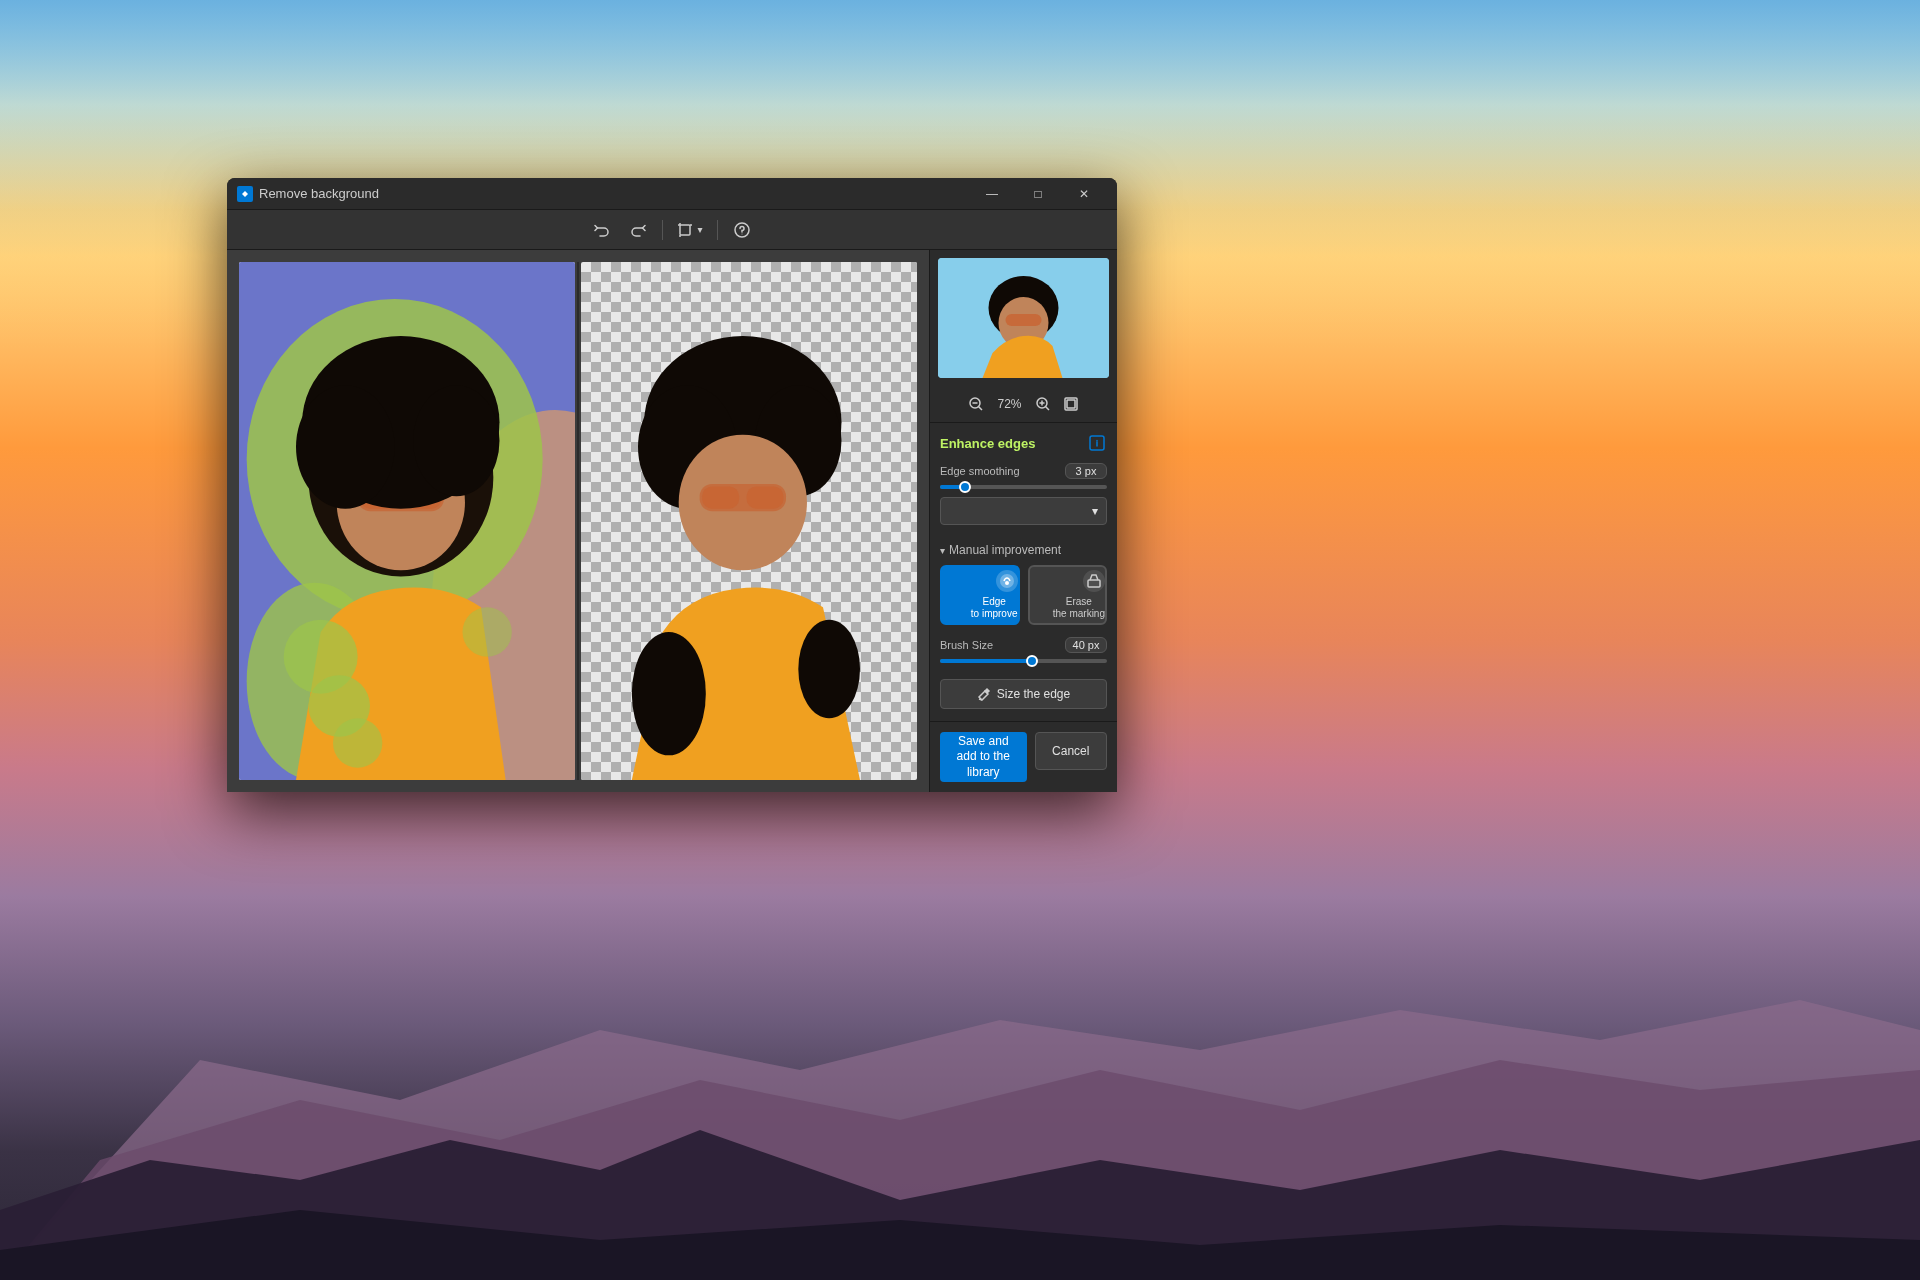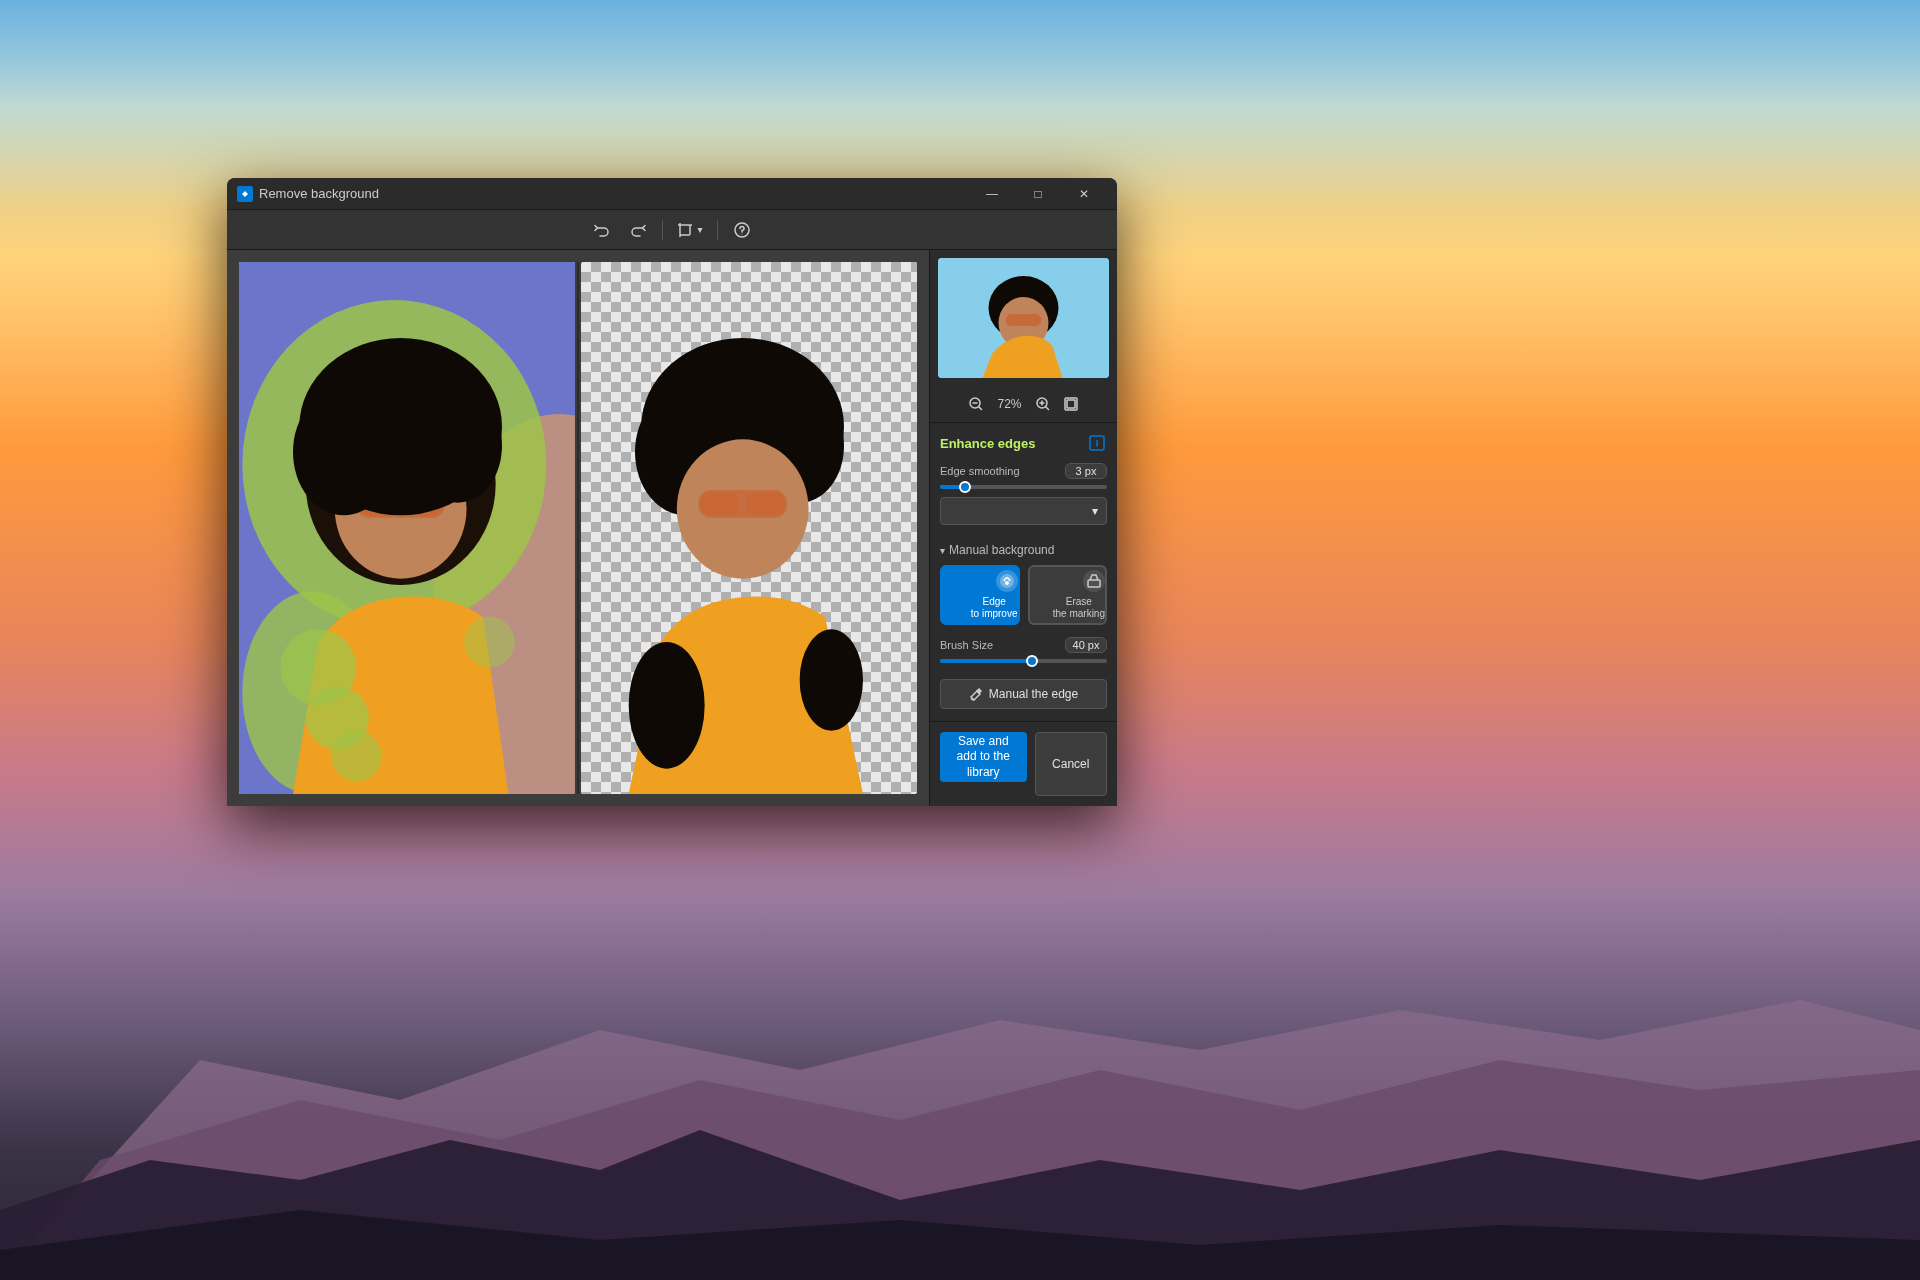--- a/index.html
+++ b/index.html
@@ -458,21 +458,21 @@
       align-items: center;
       justify-content: center;
       text-align: center;
       line-height: 1.3;
       padding: 0 8px;
       font-family: 'Segoe UI', Arial, sans-serif;
     }
 
     .btn-cancel {
       flex: 1;
-      height: 64px;
+      height: 38px;
       background: #3c3c3c;
       border: 1px solid #555;
       border-radius: 4px;
       color: #e0e0e0;
       font-size: 12px;
       cursor: pointer;
       font-family: 'Segoe UI', Arial, sans-serif;
     }
 
     
@@ -701,21 +701,21 @@
             <div class="dropdown-box">
               <span></span>
               <span>▾</span>
             </div>
           </div>
         </div>
 
         <div class="manual-section">
           <div class="collapsible-header">
             <span class="chevron">▾</span>
-            <span>Manual background</span>
+            <span>Manual improvement</span>
           </div>
 
           <div class="tool-buttons">
 
             <div class="tool-btn active">
               <div class="tool-icon">
                 <svg width="16" height="16" viewBox="0 0 16 16" fill="none">
                   <circle cx="8" cy="8" r="7" fill="rgba(255,255,255,0.3)"></circle>
                   <path d="M5 8 Q6 5 8 5 Q10 5 11 8" stroke="white" stroke-width="1.5" fill="none"></path>
                   <circle cx="8" cy="10" r="2" fill="white"></circle>
@@ -747,21 +747,21 @@
           </div>
 
         </div>
 
         <div class="trace-btn">
           <svg width="14" height="14" viewBox="0 0 14 14" fill="none" stroke="#ccc" stroke-width="1.5">
             <path d="M2 10 L8 4 L11 7 L5 13 Z"></path>
             <path d="M8 4 L10 2 L12 4 L10 6 Z" fill="#ccc"></path>
             <line x1="2" y1="12" x2="5" y2="13"></line>
           </svg>
-          <span>Manual the edge</span>
+          <span>Size the edge</span>
         </div>
 
       </div>
 
       <div class="bottom-buttons">
         <button class="btn-save">Save and add to the library</button>
         <button class="btn-cancel">Cancel</button>
       </div>
 
     </div>

